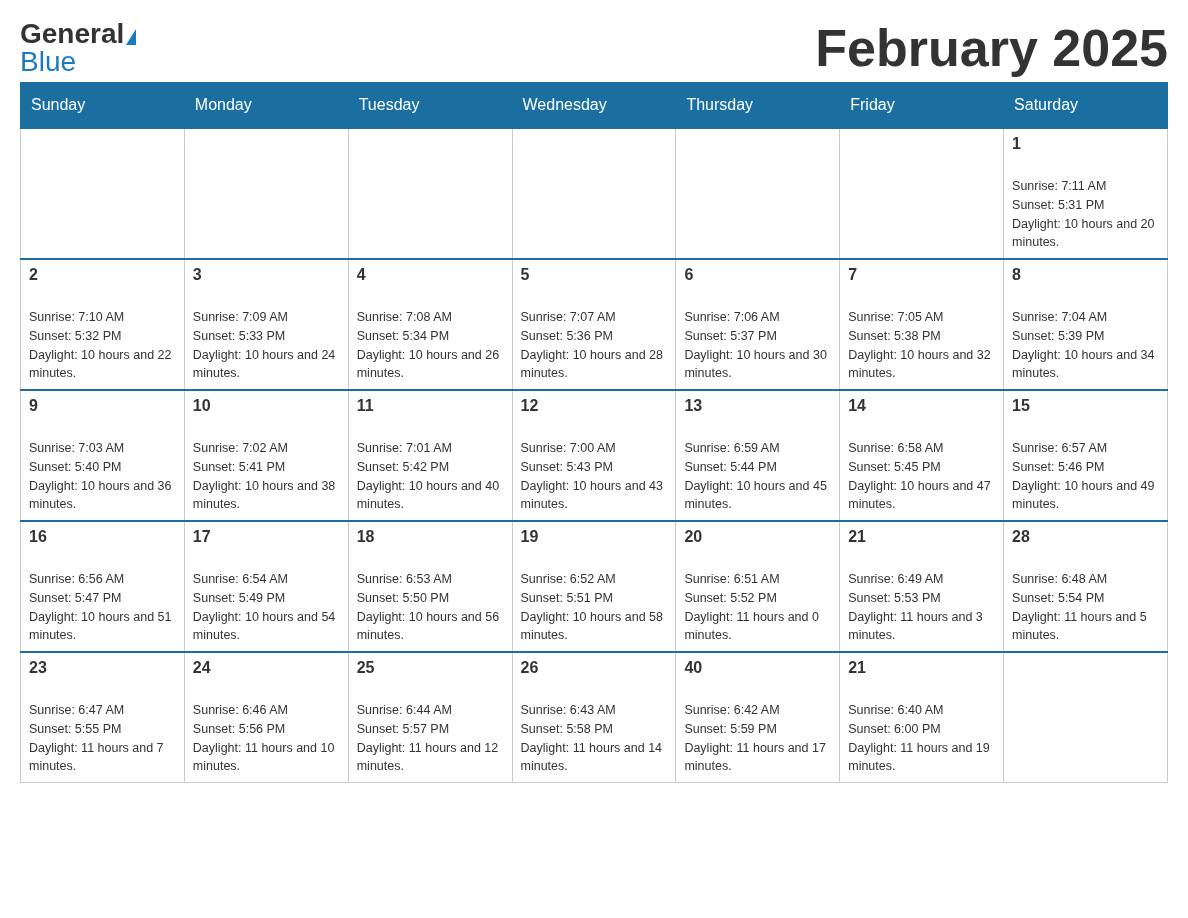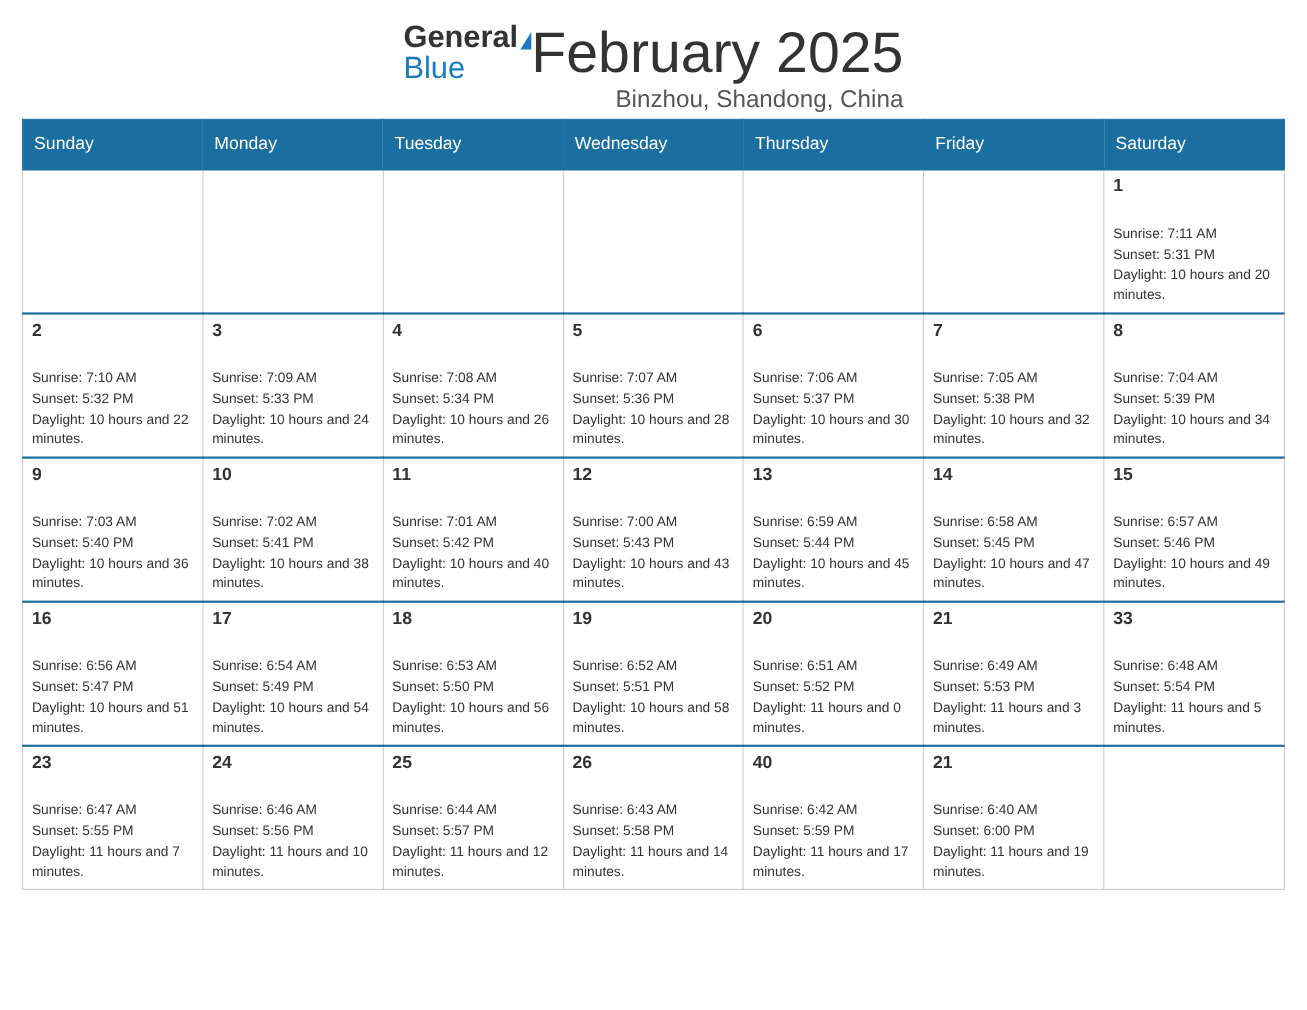--- a/index.html
+++ b/index.html
@@ -5,21 +5,21 @@
     * { box-sizing: border-box; margin: 0; padding: 0; }
     body {
       font-family: Arial, sans-serif;
       background: #fff;
       width: 1188px;
       min-height: 918px;
       padding: 20px;
     }
     .header {
       display: flex;
-      justify-content: center;
+      justify-content: space-between;
       align-items: flex-start;
     }
     .logo {
       display: flex;
       flex-direction: column;
       align-items: flex-start;
     }
     .logo-general {
       font-size: 28px;
       font-weight: bold;
@@ -41,21 +41,21 @@
       margin-left: 2px;
       vertical-align: middle;
       position: relative;
       top: -2px;
     }
     .title-block {
       text-align: right;
     }
     .month-title {
       font-size: 52px;
-      font-weight: normal;
+      font-weight: bold;
       color: #333;
       line-height: 1.1;
     }
     .location-title {
       font-size: 22px;
       color: #555;
     }
     .calendar {
       width: 100%;
       border-collapse: collapse;
@@ -110,21 +110,20 @@
   <div class="logo">
     <div>
       <span class="logo-general">General</span><span class="logo-triangle"></span>
     </div>
     <div>
       <span class="logo-blue">Blue</span>
     </div>
   </div>
   <div class="title-block">
     <div class="month-title">February 2025</div>
-    <div class="location-title">Binzhou, Shandong, China</div>
   </div>
 </div>
 
 <table class="calendar">
   <thead>
     <tr>
     <th>Sunday</th>
         <th>Monday</th>
         <th>Tuesday</th>
         <th>Wednesday</th>
@@ -268,21 +267,21 @@
           </div>
         </td>
         <td>
           <div class="cell-content">
             <span class="day-number">21</span>
             <span class="day-info">Sunrise: 6:49 AM<br>Sunset: 5:53 PM<br>Daylight: 11 hours and 3 minutes.</span>
           </div>
         </td>
         <td>
           <div class="cell-content">
-            <span class="day-number">33</span>
+            <span class="day-number">28</span>
             <span class="day-info">Sunrise: 6:48 AM<br>Sunset: 5:54 PM<br>Daylight: 11 hours and 5 minutes.</span>
           </div>
         </td>
       </tr>
       <tr>
         <td>
           <div class="cell-content">
             <span class="day-number">23</span>
             <span class="day-info">Sunrise: 6:47 AM<br>Sunset: 5:55 PM<br>Daylight: 11 hours and 7 minutes.</span>
           </div>

